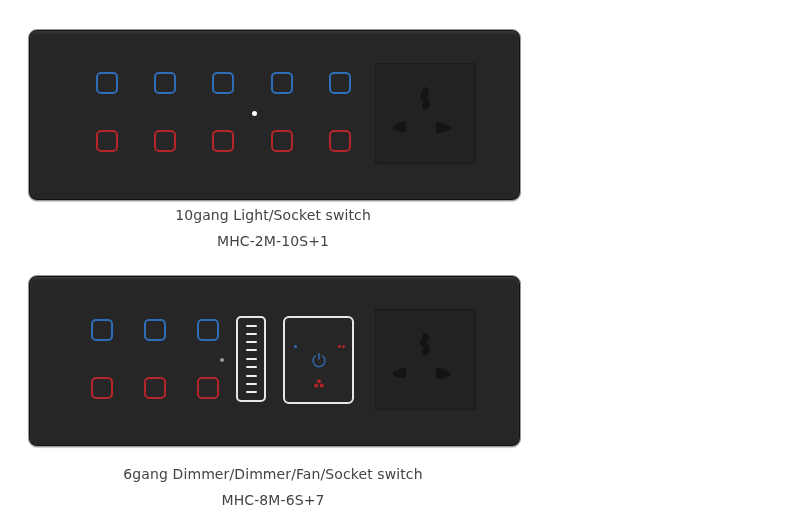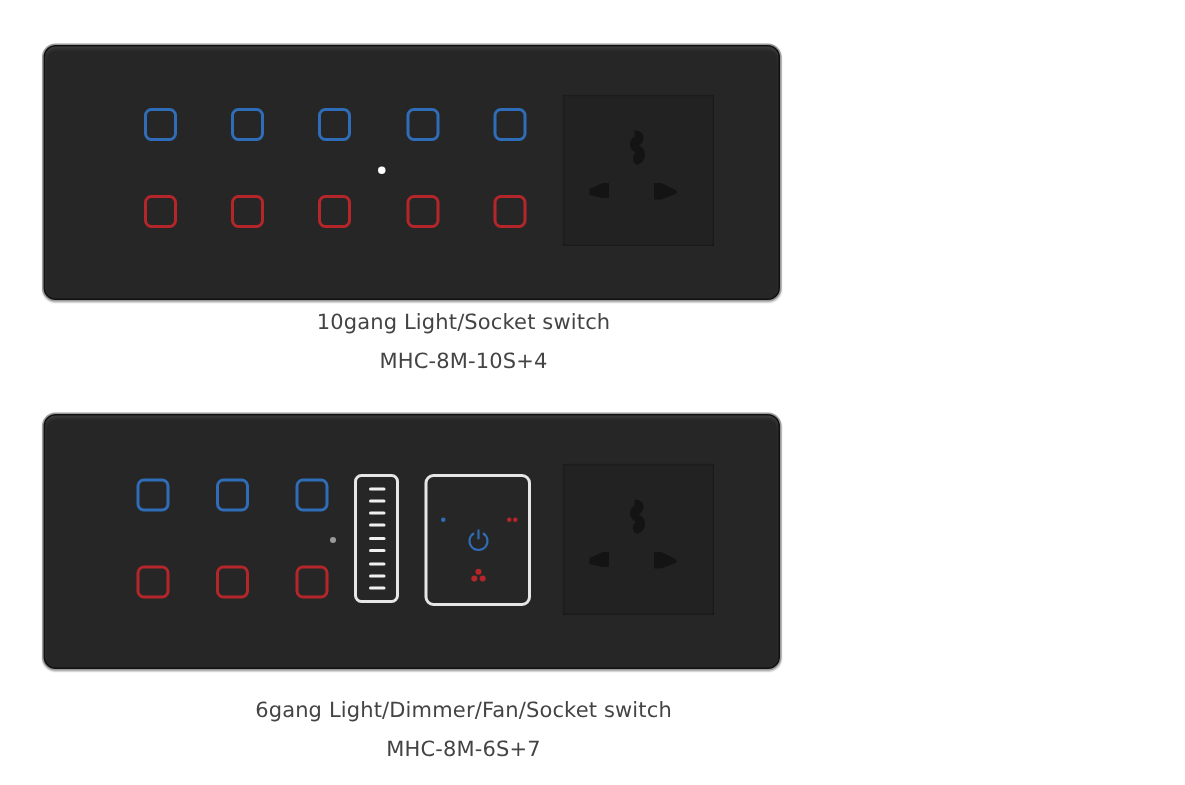--- a/index.html
+++ b/index.html
@@ -14,21 +14,21 @@
   .key.blue { border: 2px solid #2f6db8; }
   .key.red { border: 2px solid #b5262a; }
   .led { position: absolute; border-radius: 50%; }
   .socket-plate { position: absolute; width: 101px; height: 101px; background: #222222;
                   box-shadow: inset 0 0 2px rgba(0,0,0,0.6); }
   .socket-plate svg { position: absolute; left: 0; top: 0; }
   .dimmer { position: absolute; width: 30px; height: 86px; border: 2px solid #e6e6e6; border-radius: 5px; box-sizing: border-box; }
   .dimmer .bar { position: absolute; left: 8px; width: 11px; height: 2px; background: #f0f0f0; border-radius: 1px; }
   .fan { position: absolute; width: 71px; height: 88px; border: 2px solid #e6e6e6; border-radius: 6px; box-sizing: border-box; }
   .caption { position: absolute; left: 0; width: 546px; text-align: center; color: #444444; font-size: 14px;
-             font-family: "DejaVu Sans", sans-serif; letter-spacing: 0.1px; margin-left: 36px; }
+             font-family: "DejaVu Sans", sans-serif; letter-spacing: 0.1px; }
 </style>
 </head>
 <body>
 
 <div id="panel1" class="panel">
   <div class="key blue" style="left:67px;top:42px"></div>
   <div class="key blue" style="left:125px;top:42px"></div>
   <div class="key blue" style="left:183px;top:42px"></div>
   <div class="key blue" style="left:242px;top:42px"></div>
   <div class="key blue" style="left:300px;top:42px"></div>
@@ -40,21 +40,21 @@
   <div class="key red" style="left:300px;top:100px"></div>
   <div class="socket-plate" style="left:346px;top:33px">
     <svg width="101" height="101" viewBox="0 0 101 101">
       <path d="M48 24 q6 0 6 5 q0 3 -3 5 q4 2 4 6 q0 5 -5 7 q-3 -1 -3 -4 q0 -3 2 -4 q-4 -2 -4 -6 q0 -3 3 -5 z" fill="#141414"></path>
       <path d="M18 63 l9 -4 h4 v10 h-4 l-9 -2 z" fill="#141414"></path>
       <path d="M61 59 h5 l10 5 v2 l-10 4 h-5 z" fill="#141414"></path>
     </svg>
   </div>
 </div>
 <div class="caption" style="top:207px">10gang Light/Socket switch</div>
-<div class="caption" style="top:233px">MHC-8M-10S+4</div>
+<div class="caption" style="top:233px">MHC-2M-10S+1</div>
 
 <div id="panel2" class="panel">
   <div class="key blue" style="left:62px;top:43px"></div>
   <div class="key blue" style="left:115px;top:43px"></div>
   <div class="key blue" style="left:168px;top:43px"></div>
   <div class="led" style="left:191px;top:82px;width:4px;height:4px;background:#9a9a9a"></div>
   <div class="key red" style="left:62px;top:101px"></div>
   <div class="key red" style="left:115px;top:101px"></div>
   <div class="key red" style="left:168px;top:101px"></div>
 
@@ -86,14 +86,14 @@
   </div>
 
   <div class="socket-plate" style="left:346px;top:33px">
     <svg width="101" height="101" viewBox="0 0 101 101">
       <path d="M48 24 q6 0 6 5 q0 3 -3 5 q4 2 4 6 q0 5 -5 7 q-3 -1 -3 -4 q0 -3 2 -4 q-4 -2 -4 -6 q0 -3 3 -5 z" fill="#141414"></path>
       <path d="M18 63 l9 -4 h4 v10 h-4 l-9 -2 z" fill="#141414"></path>
       <path d="M61 59 h5 l10 5 v2 l-10 4 h-5 z" fill="#141414"></path>
     </svg>
   </div>
 </div>
-<div class="caption" style="top:466px">6gang Light/Dimmer/Fan/Socket switch</div>
+<div class="caption" style="top:466px">6gang Dimmer/Dimmer/Fan/Socket switch</div>
 <div class="caption" style="top:492px">MHC-8M-6S+7</div>
 
 </body></html>

